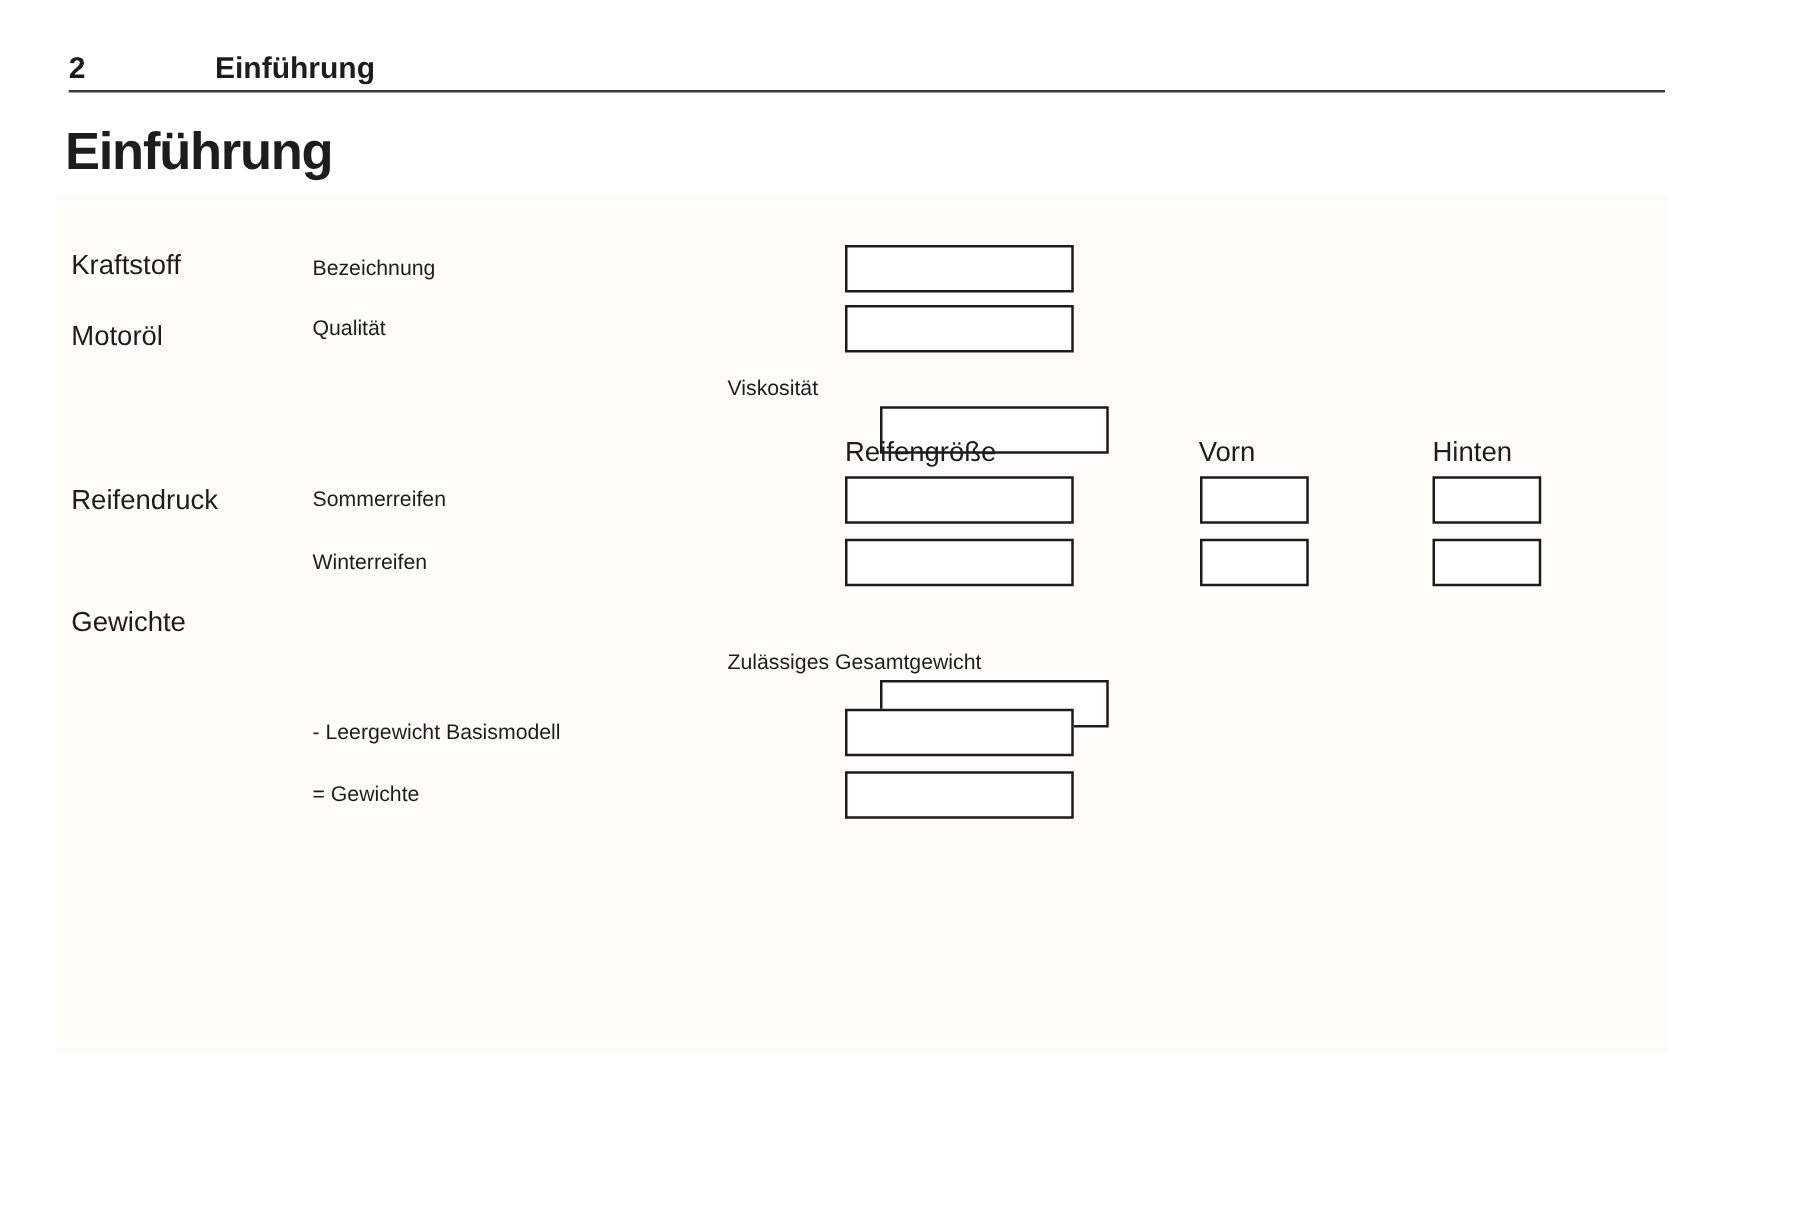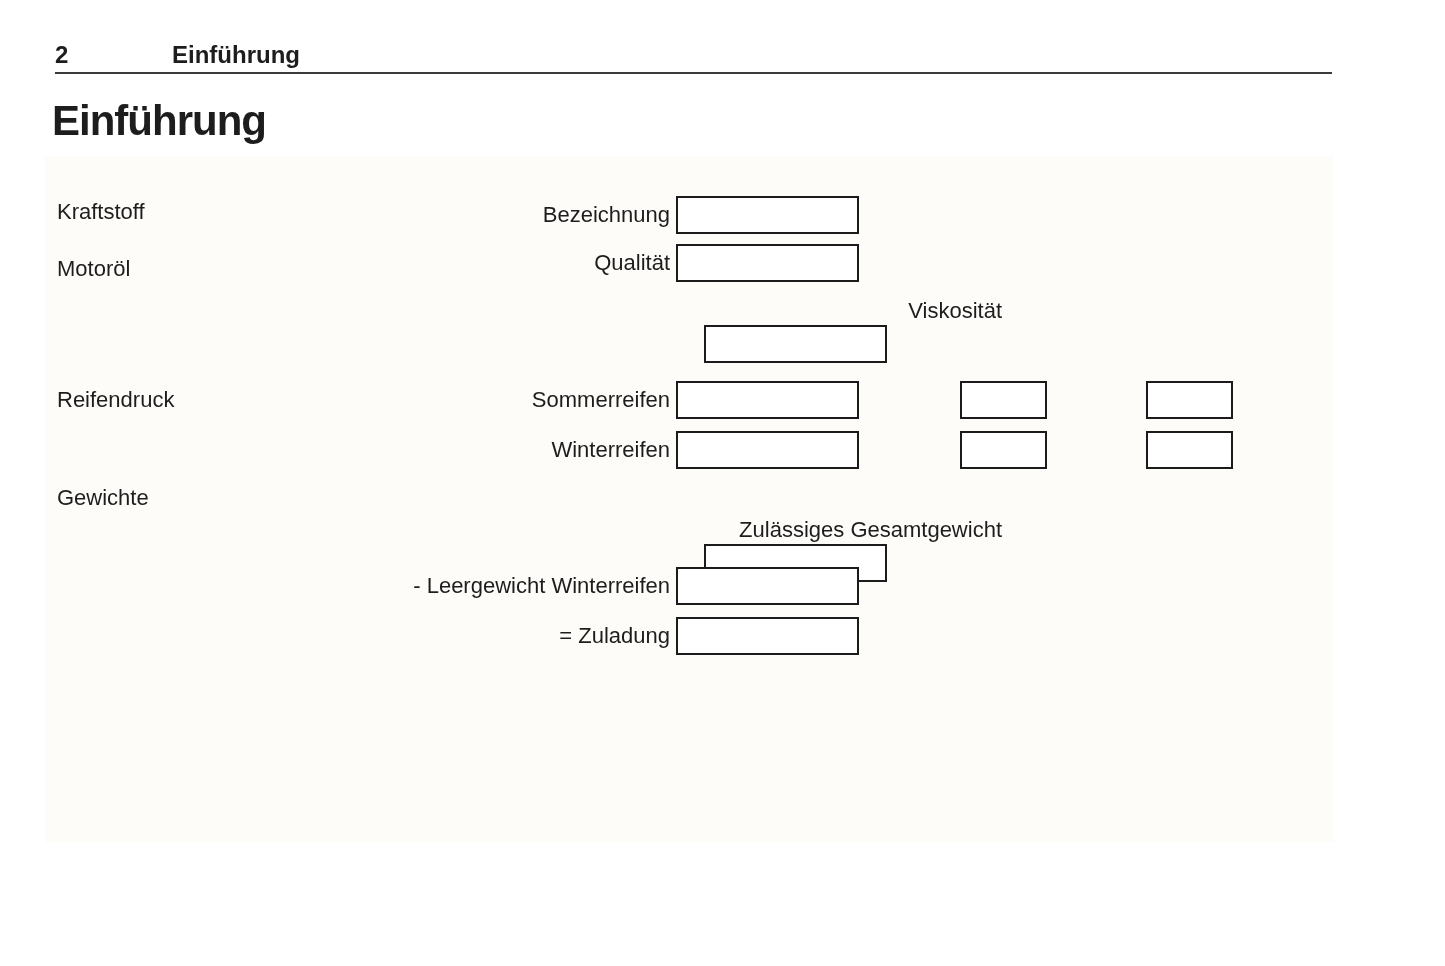--- a/index.html
+++ b/index.html
@@ -95,22 +95,21 @@
   .fr-2 { top: 88px; }
   .fr-3 { top: 141px; flex-direction: column; }
   .fr-sommer { top: 225px; }
   .fr-winter { top: 275px; }
   .fr-w1 { top: 360px; flex-direction: column; }
   .fr-w2 { top: 411px; }
   .fr-w3 { top: 461px; }
 
   .field-label {
     width: 420px;
-    text-align: right;
-    font-size: 22px;
+    font-size: 17px;
     line-height: 28px;
     white-space: nowrap;
     flex: 0 0 auto;
   }
   .box {
     margin-left: 6px;
     width: 183px;
     height: 38px;
     border: 2px solid var(--box-border);
     background: #ffffff;
@@ -174,41 +173,46 @@
     </div>
     <div class="field-row fr-2">
       <div class="field-label">Qualität</div>
       <input class="box" type="text" value="" style="">
     </div>
     <div class="field-row fr-3">
       <div class="field-label">Viskosität</div>
       <input class="box" type="text" value="" style="">
     </div>
 
+    <div class="tire-header">
+      <span class="th-size">Reifengröße</span>
+      <span class="th-vorn">Vorn</span>
+      <span class="th-hinten">Hinten</span>
+    </div>
 
     <div class="field-row fr-winter">
       <div class="field-label">Winterreifen</div>
       <input class="box" type="text" value="" style="">
       <input class="box box-small bs-vorn" type="text" value="" style="">
       <input class="box box-small bs-hinten" type="text" value="" style="">
     </div>
     <div class="field-row fr-sommer">
       <div class="field-label">Sommerreifen</div>
       <input class="box" type="text" value="" style="">
       <input class="box box-small bs-vorn" type="text" value="" style="">
       <input class="box box-small bs-hinten" type="text" value="" style="">
     </div>
 
     <div class="field-row fr-w1">
       <div class="field-label">Zulässiges Gesamtgewicht</div>
       <input class="box" type="text" value="" style="">
     </div>
     <div class="field-row fr-w2">
-      <div class="field-label">- Leergewicht Winterreifen</div>
+      <div class="field-label">- Leergewicht Basismodell</div>
       <input class="box" type="text" value="" style="">
     </div>
     <div class="field-row fr-w3">
-      <div class="field-label">= Zuladung</div>
+      <div class="field-label">= Gewichte</div>
       <input class="box" type="text" value="" style="">
     </div>
 
   </div>
 </div>
 
 </body></html>

